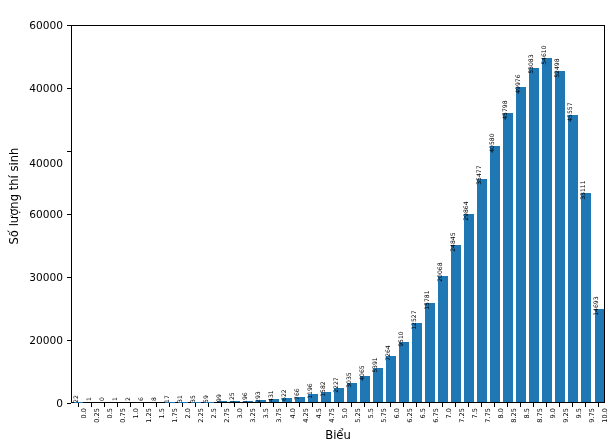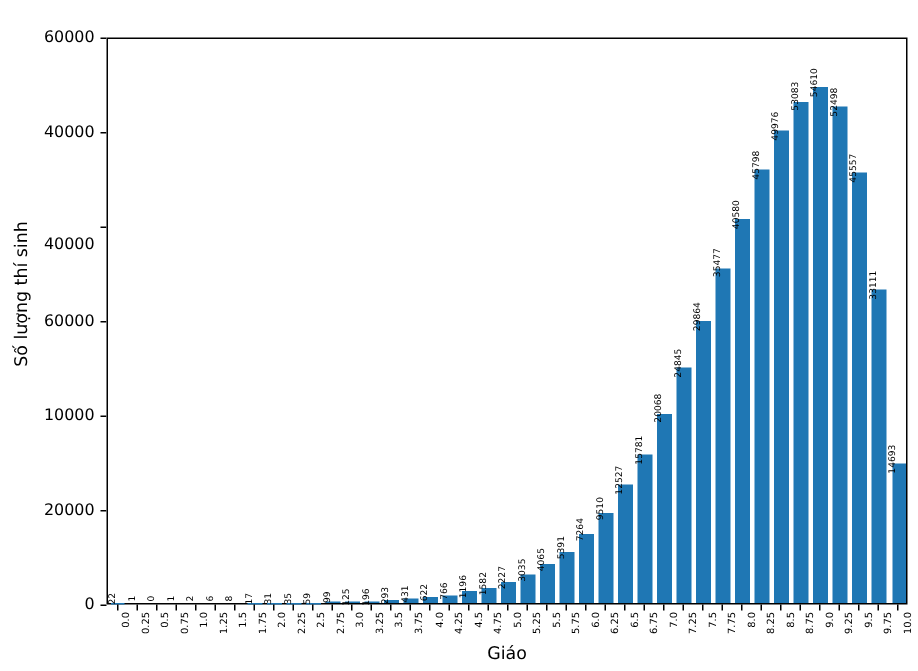--- a/index.html
+++ b/index.html
@@ -69,21 +69,21 @@
 
 <div id="figure">
 
 
   <div id="y-axis-title">Số lượng thí sinh</div>
   <div id="y-axis-labels">
       <div class="ytick-label" style="top: 378px;">0</div>
       <div class="ytick-mark" style="top: 378px;"></div>
       <div class="ytick-label" style="top: 315px;">20000</div>
       <div class="ytick-mark" style="top: 315px;"></div>
-      <div class="ytick-label" style="top: 252px;">10000</div>
+      <div class="ytick-label" style="top: 252px;">30000</div>
       <div class="ytick-mark" style="top: 252px;"></div>
       <div class="ytick-label" style="top: 189px;">60000</div>
       <div class="ytick-mark" style="top: 189px;"></div>
       <div class="ytick-label" style="top: 138px;">40000</div>
       <div class="ytick-mark" style="top: 126px;"></div>
       <div class="ytick-label" style="top: 63px;">40000</div>
       <div class="ytick-mark" style="top: 63px;"></div>
       <div class="ytick-label" style="top: 0px;">60000</div>
       <div class="ytick-mark" style="top: 0px;"></div>
     </div>
@@ -336,15 +336,15 @@
       <div class="xtick-label" style="left: 425.893px;">8.0</div>
       <div class="xtick-label" style="left: 438.917px;">8.25</div>
       <div class="xtick-label" style="left: 451.941px;">8.5</div>
       <div class="xtick-label" style="left: 464.966px;">8.75</div>
       <div class="xtick-label" style="left: 477.99px;">9.0</div>
       <div class="xtick-label" style="left: 491.015px;">9.25</div>
       <div class="xtick-label" style="left: 504.039px;">9.5</div>
       <div class="xtick-label" style="left: 517.063px;">9.75</div>
       <div class="xtick-label" style="left: 530.088px;">10.0</div>
     </div>
-  <div id="x-axis-title">Giáo</div>
+  <div id="x-axis-title">Biểu</div>
 
 </div>
 
 </body></html>

